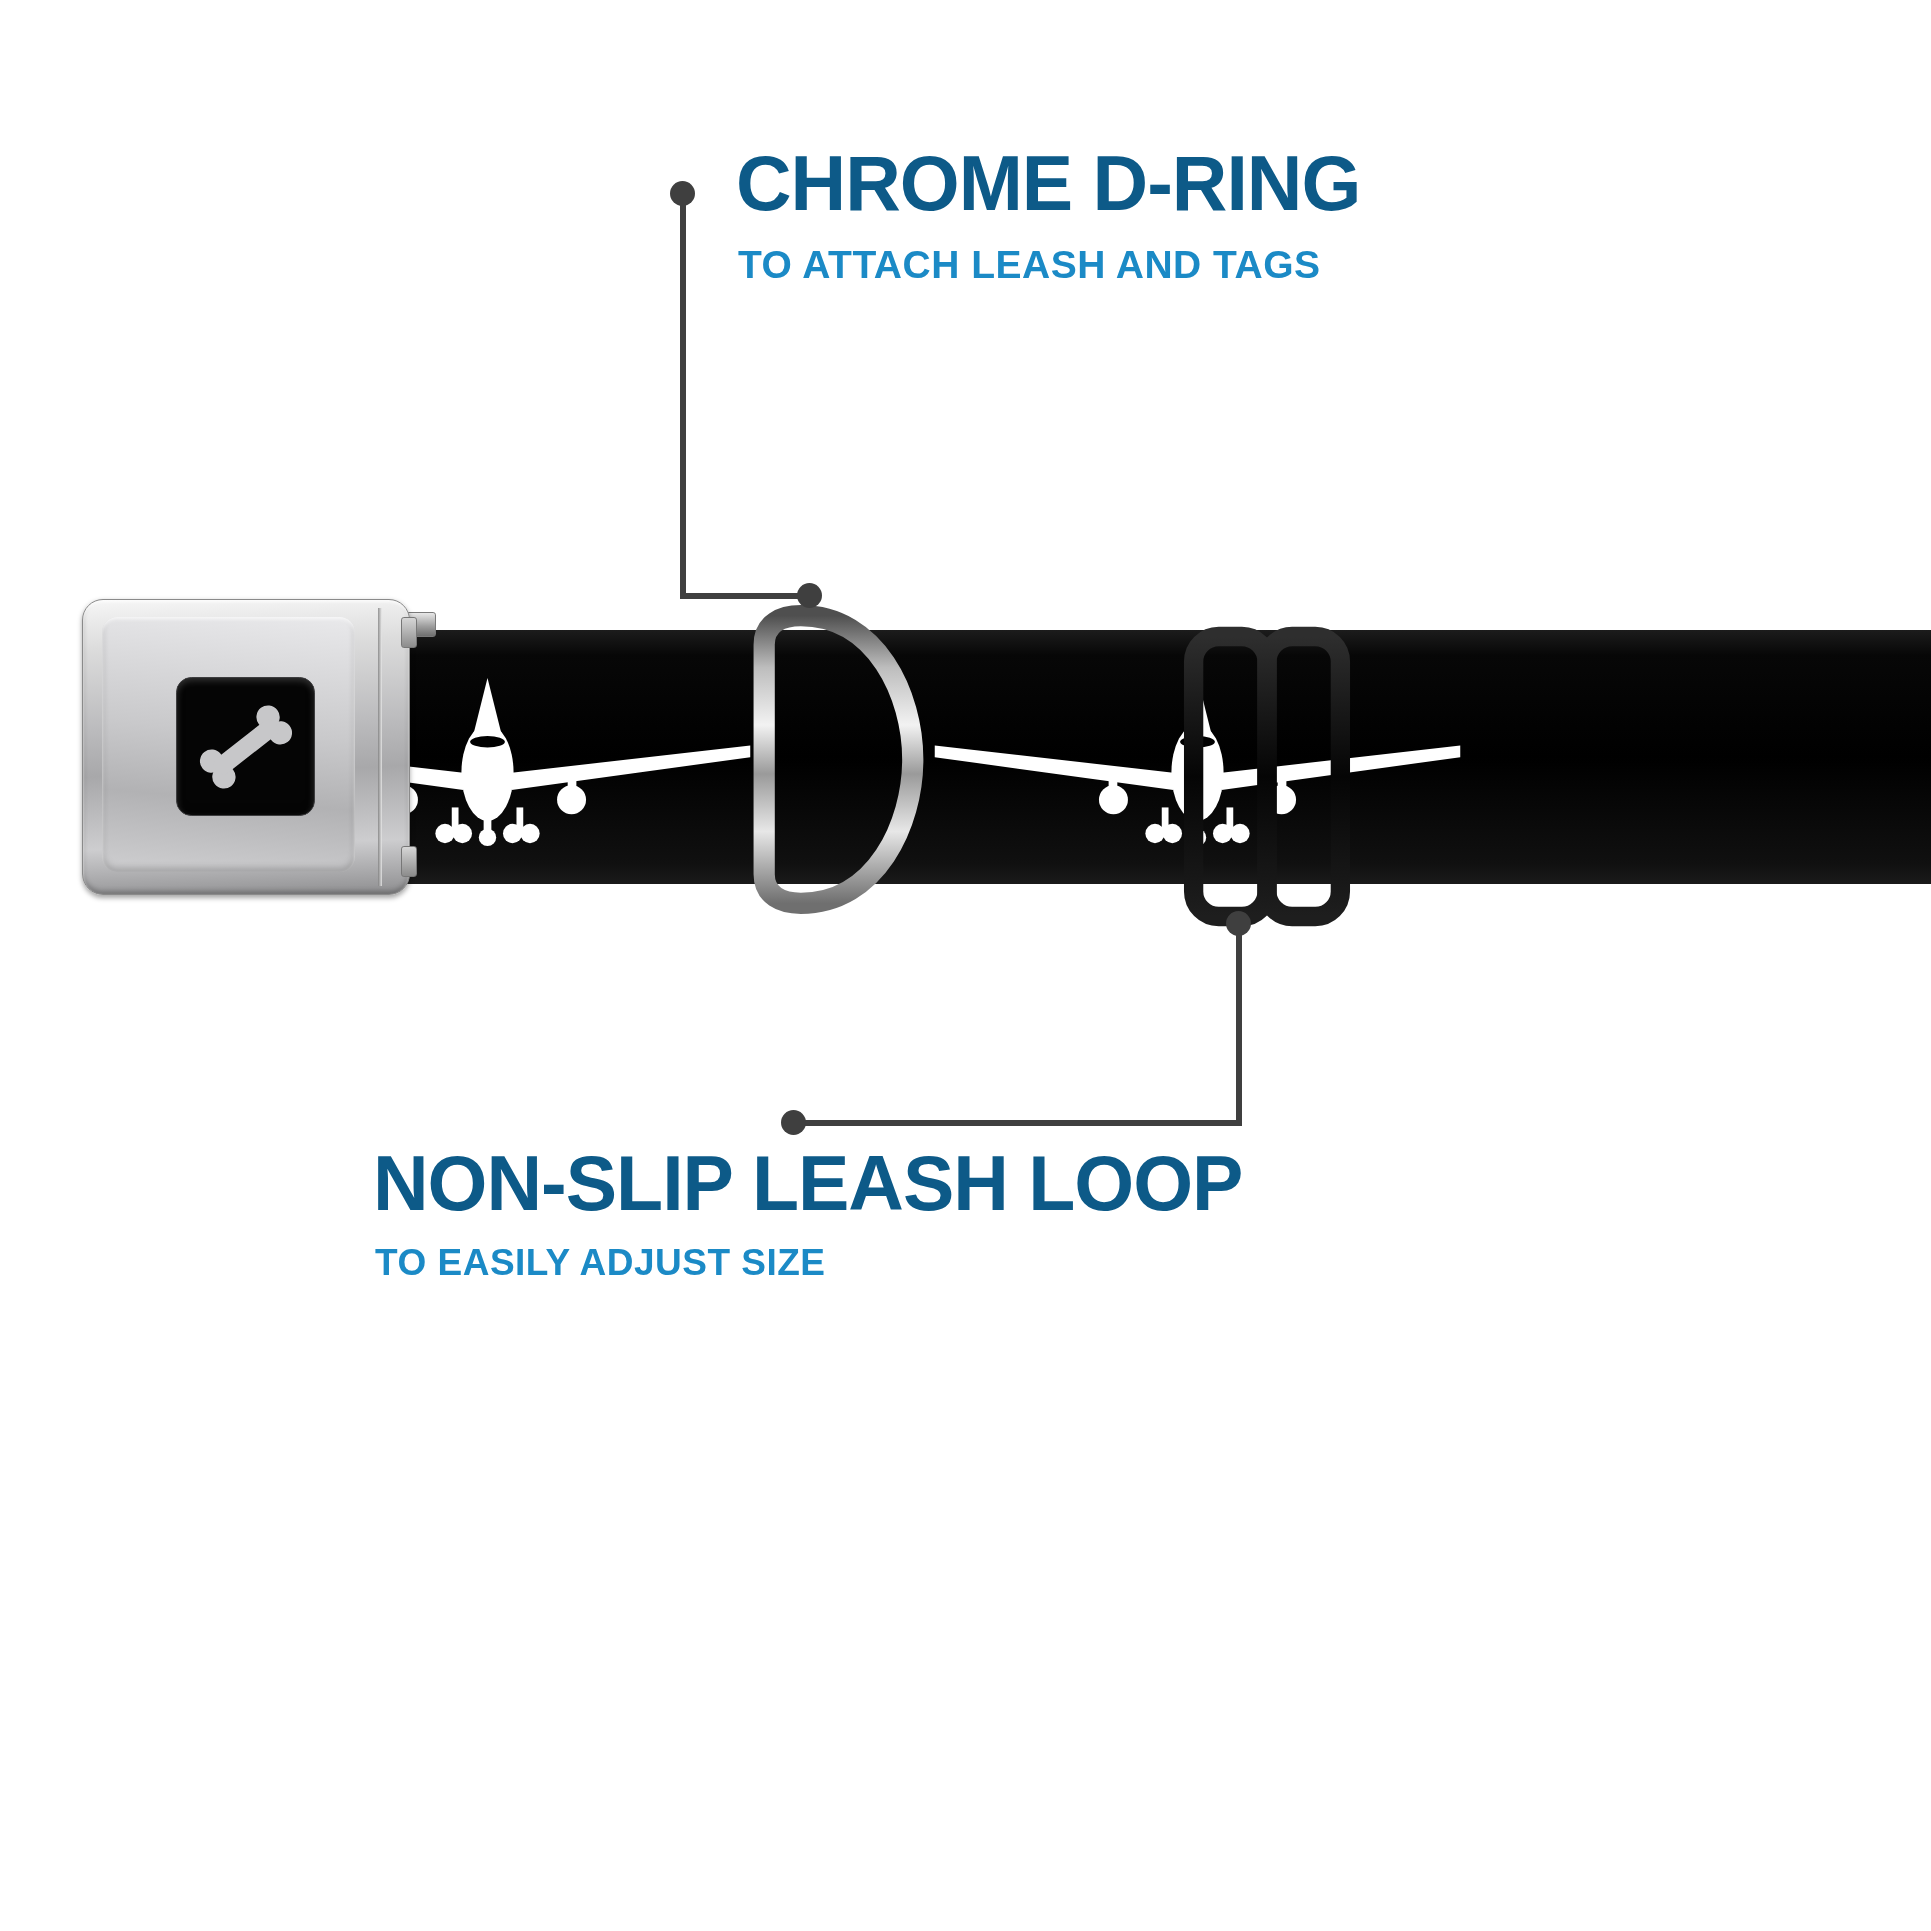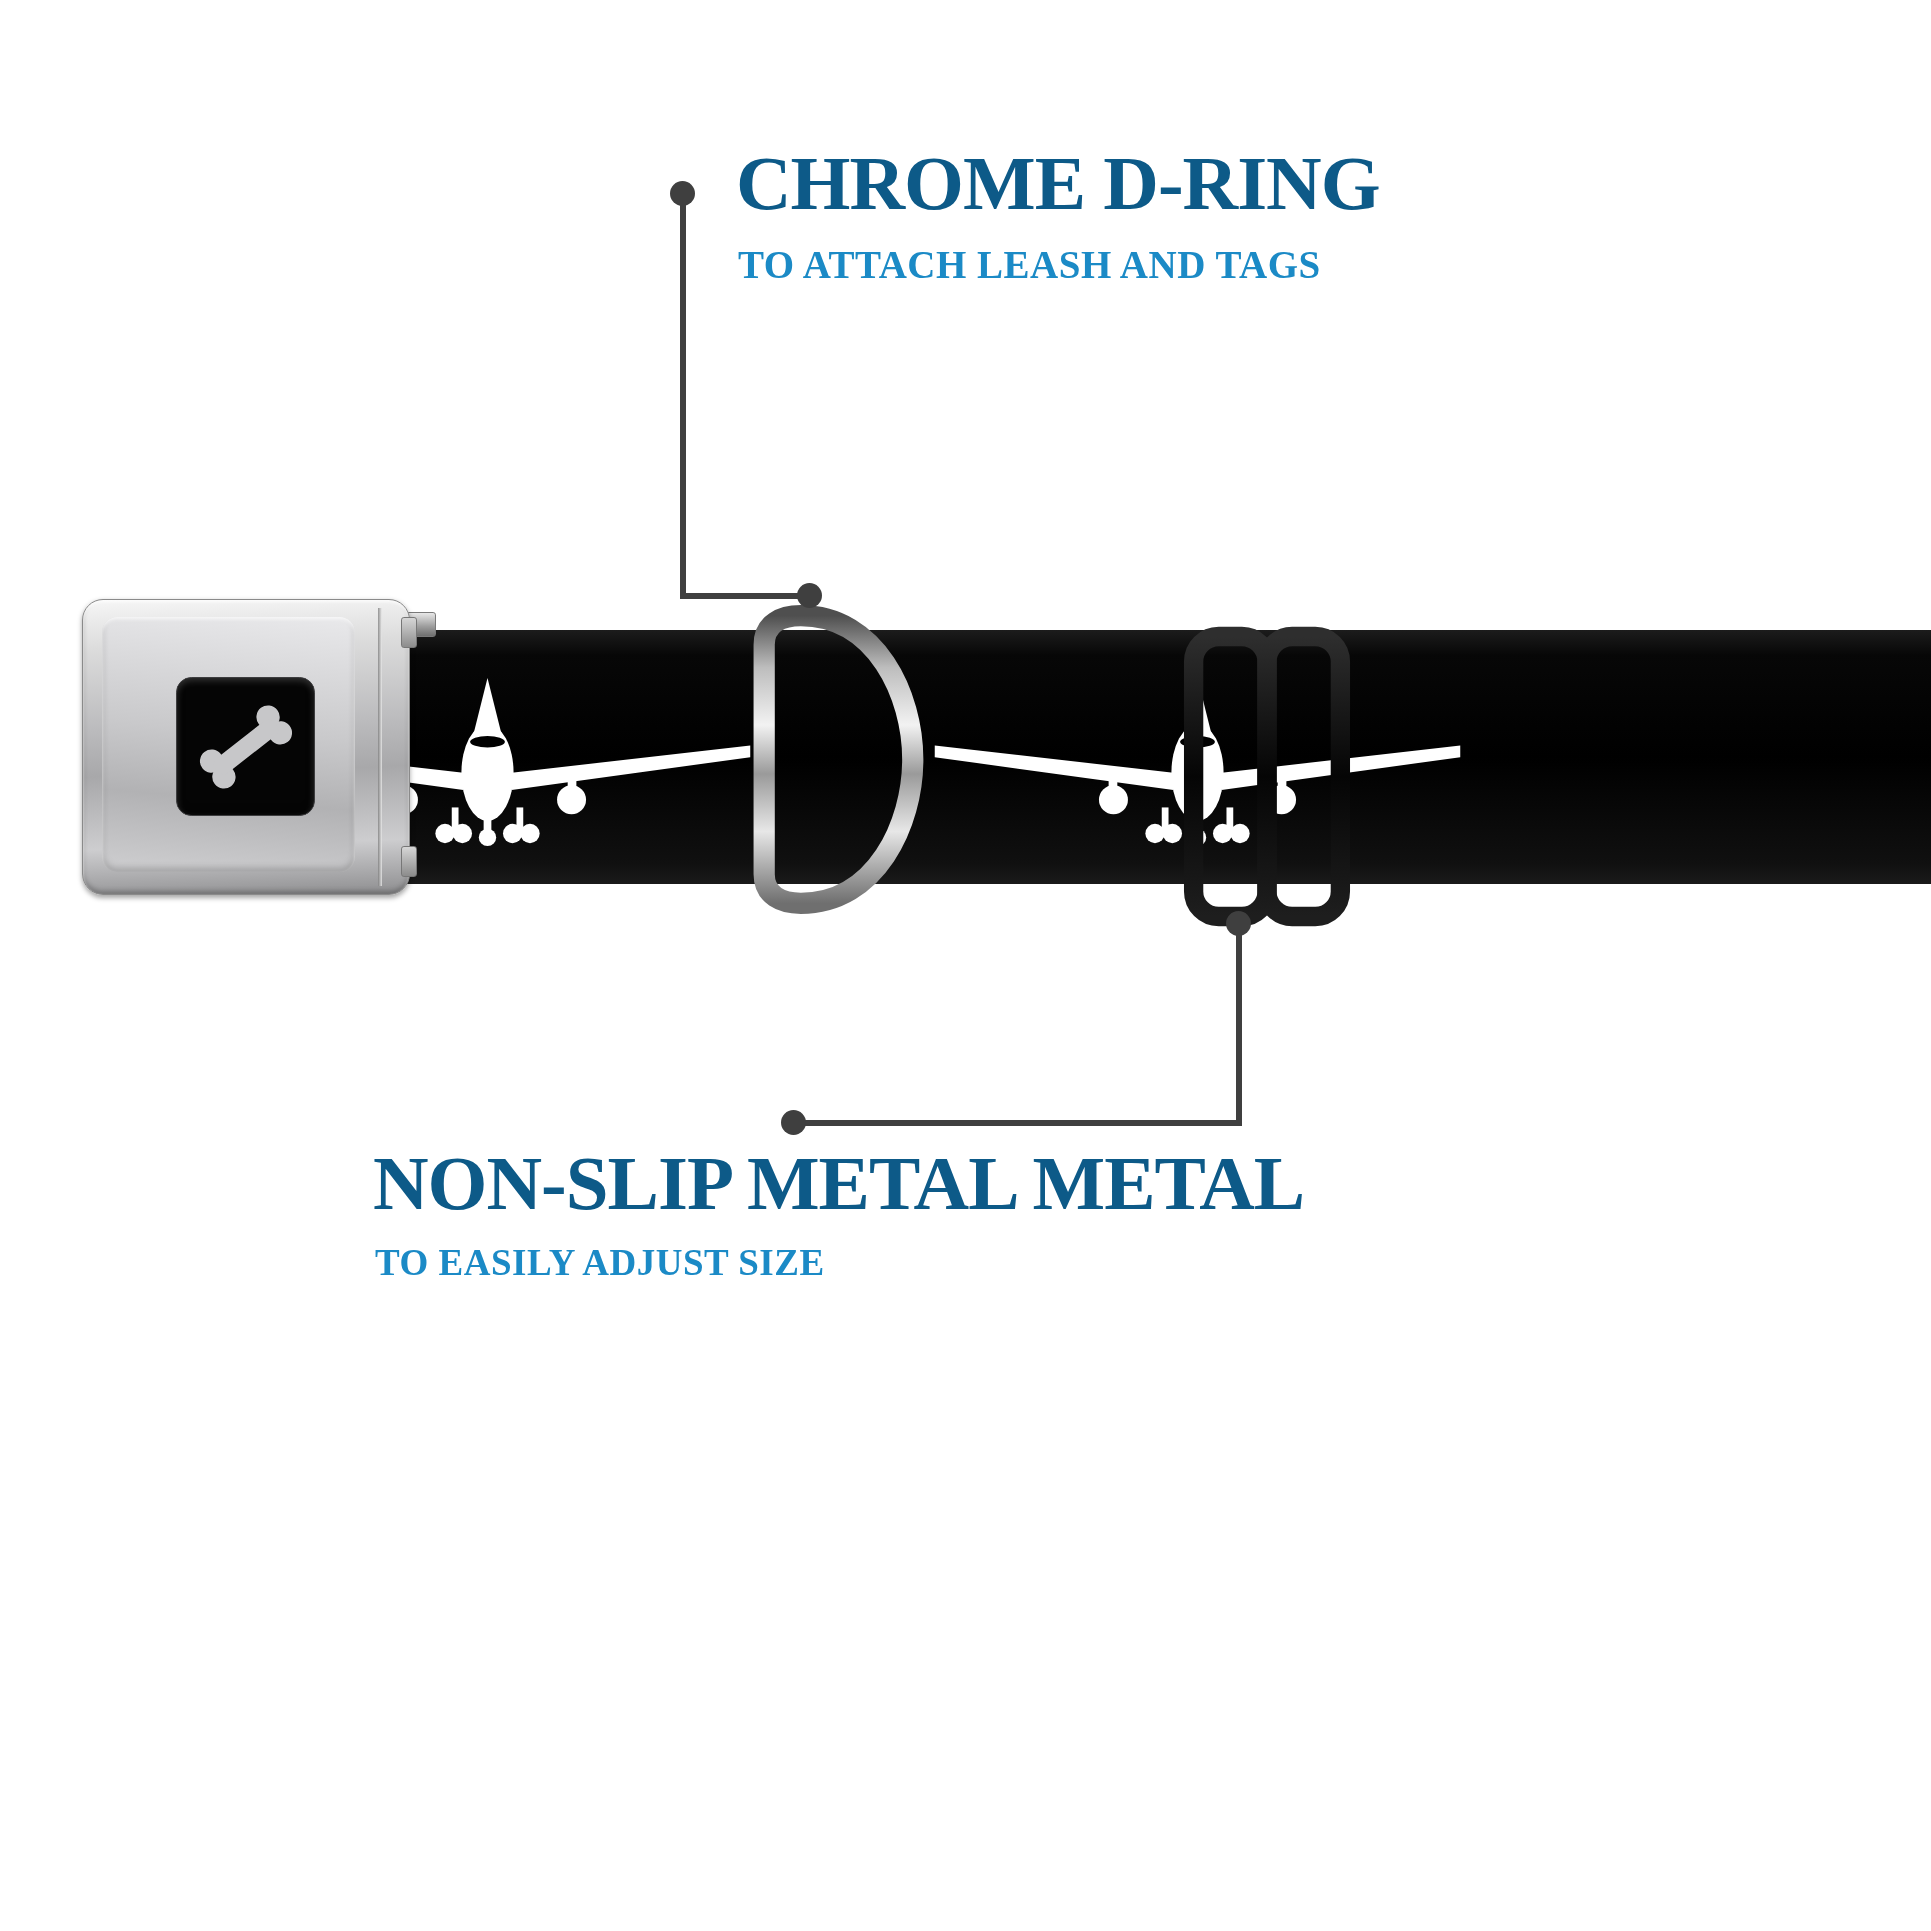--- a/index.html
+++ b/index.html
@@ -1,18 +1,18 @@
 <!DOCTYPE html>
 <html style="--title-blue: #0d5a88; --subtitle-blue: #1b8ac6; --callout-line: #3f3f3f; --strap-black: #000000; --buckle-silver: #b9b9ba; --plane-white: #ffffff;"><head>
 <meta charset="utf-8">
 <style>
   html,body{margin:0;padding:0;background:#ffffff;}
   .stage{
     position:relative;width:1931px;height:1931px;background:#ffffff;overflow:hidden;
-    font-family:Liberation Serif, serif;
+    font-family:Liberation Sans, sans-serif;
   }
 
   
   .strap{
     position:absolute;left:384px;top:630px;width:1547px;height:254px;z-index:1;
     background:linear-gradient(180deg,#1c1c1c 0%,#070707 10%,#000000 50%,#101010 92%,#1a1a1a 100%);
   }
   .plane{position:absolute;z-index:2;}
   .plane-1{left:-167px;top:46px;width:541px;height:174px;}
   .plane-2{left:543px;top:46px;width:541px;height:174px;}
@@ -172,18 +172,18 @@
     <span class="dot dot-b"></span>
     <div class="co-title dring-title">CHROME D-RING</div>
     <div class="co-sub dring-sub">TO ATTACH LEASH AND TAGS</div>
   </div>
 
   <div>
     <span class="dot dot-c"></span>
     <span class="line line-v2"></span>
     <span class="line line-h2"></span>
     <span class="dot dot-d"></span>
-    <div class="co-title loop-title">NON-SLIP METAL METAL</div>
+    <div class="co-title loop-title">NON-SLIP LEASH LOOP</div>
     <div class="co-sub loop-sub">TO EASILY ADJUST SIZE</div>
   </div>
 
 </div>
 
 
 </body></html>

